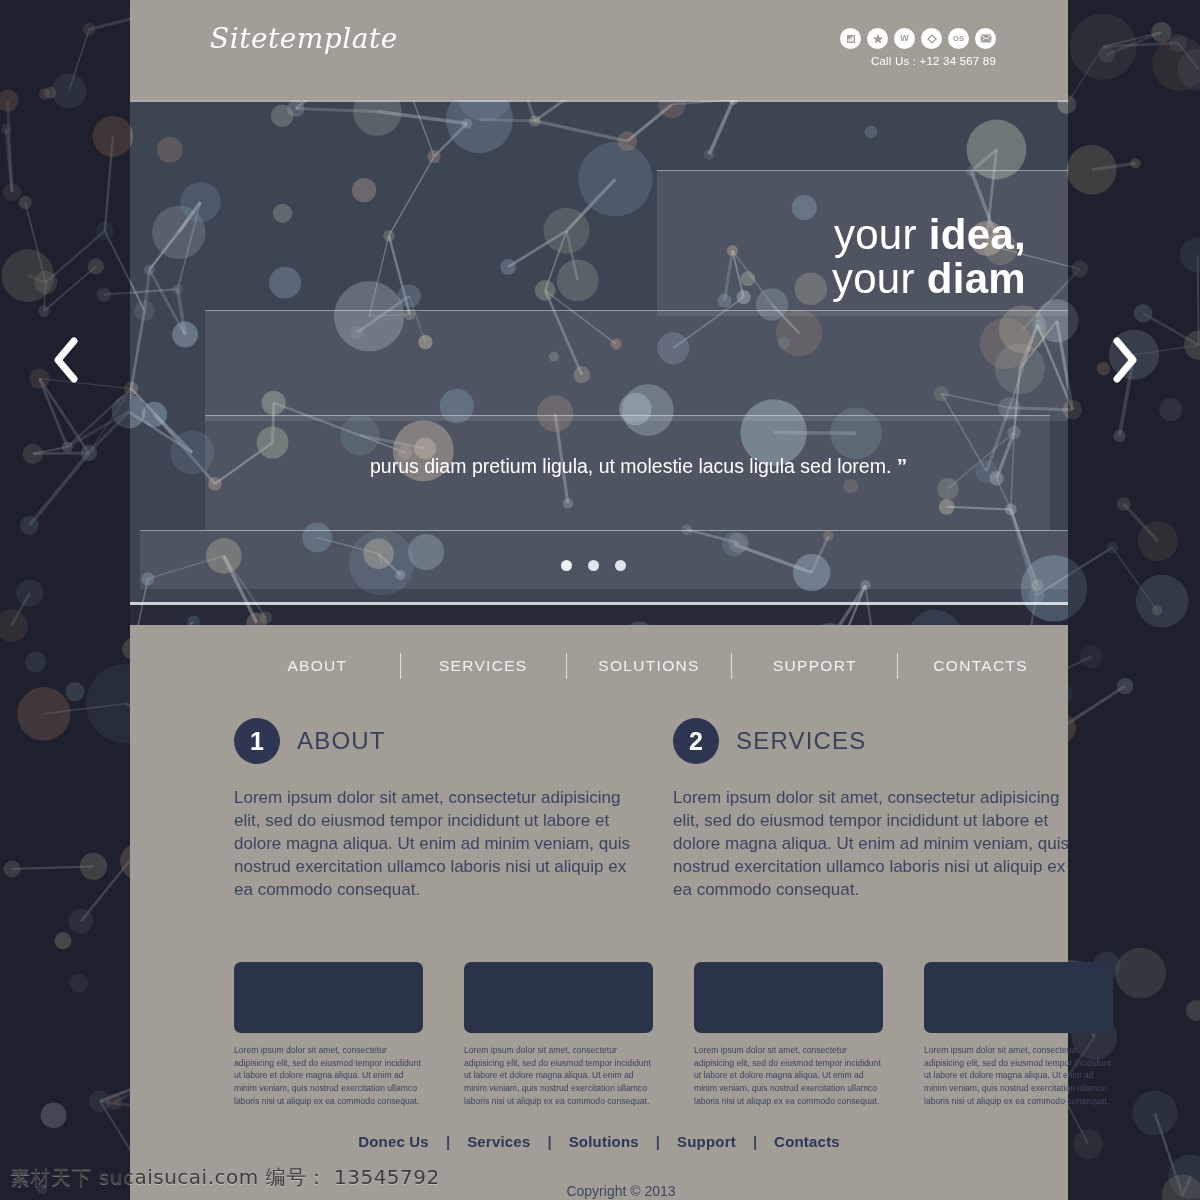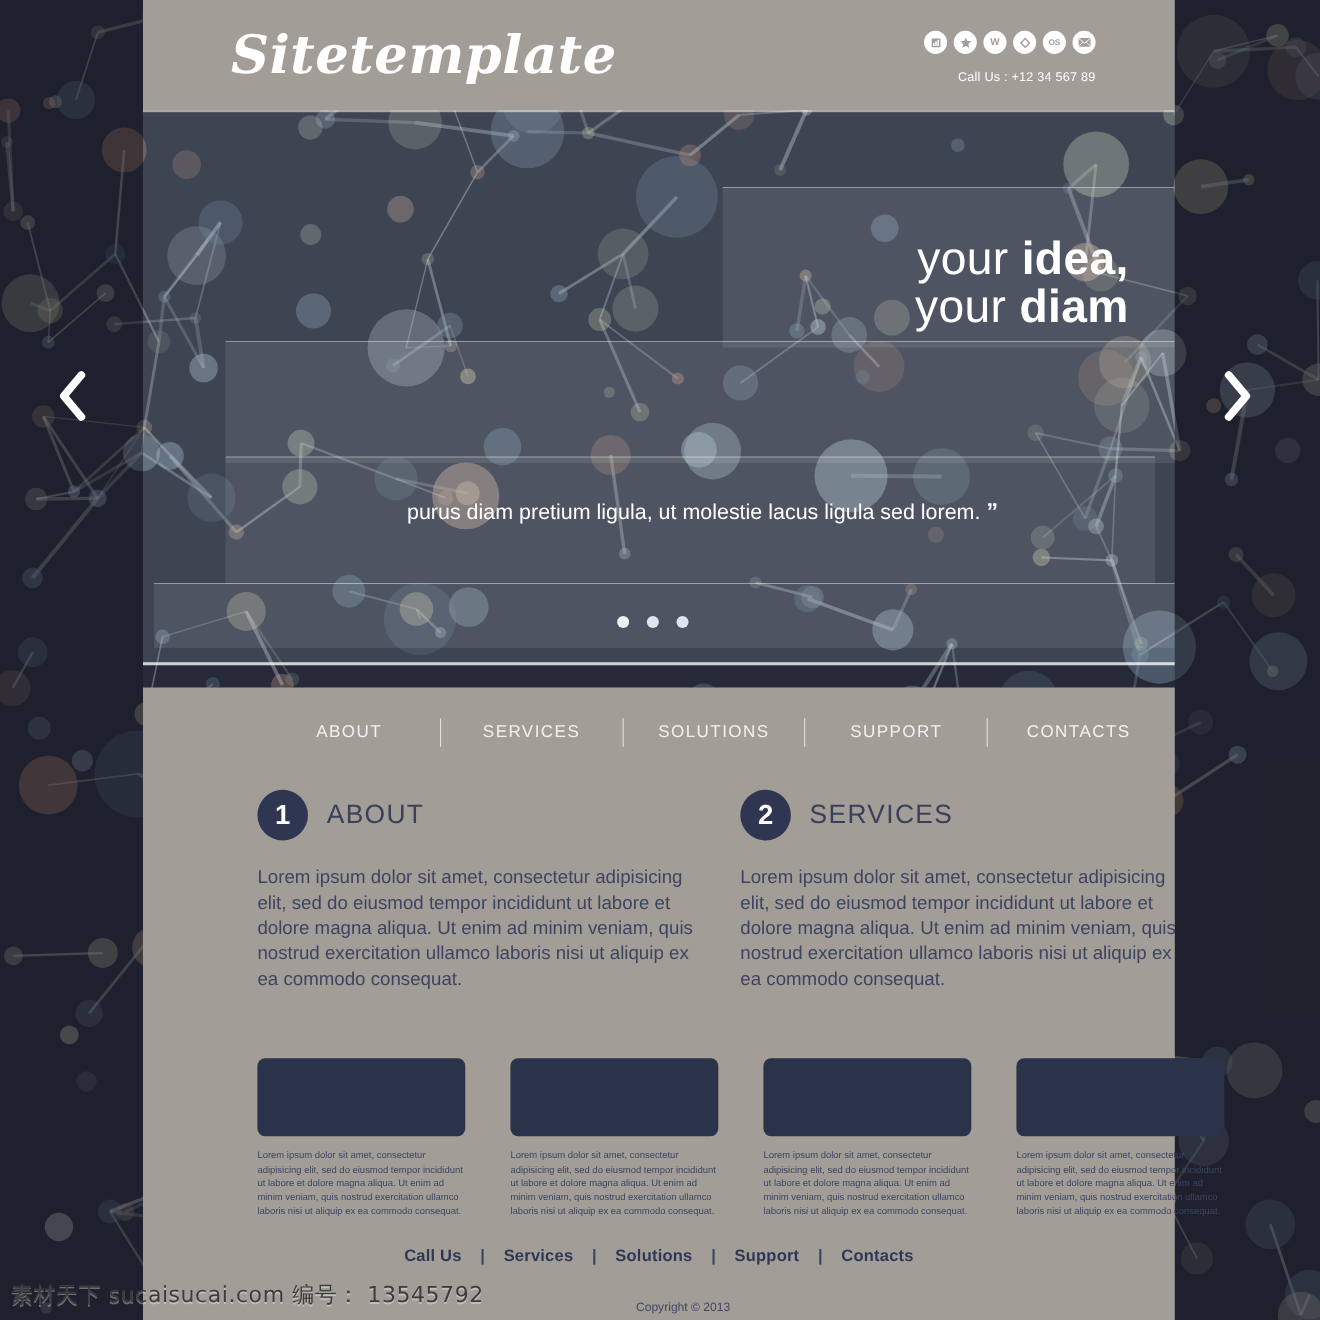--- a/index.html
+++ b/index.html
@@ -21,28 +21,28 @@
   .gutter-veil{position:absolute;top:0;height:1200px;background:rgba(20,22,30,0.42);pointer-events:none;}
   .gutter-veil.left{left:0;width:130px;}
   .gutter-veil.right{left:1068px;width:132px;}
 
   
   .page{position:absolute;left:130px;top:0;width:938px;height:1200px;}
 
   
   .header{position:absolute;left:0;top:0;width:938px;height:100px;background:#a39d98;}
   .logo{position:absolute;left:80px;top:22px;font-family:"DejaVu Serif", serif;
-        font-style:italic;font-weight:700;font-size:48px;color:#ffffff;letter-spacing:.5px;}
+        font-style:italic;font-weight:400;font-size:28px;color:#ffffff;letter-spacing:.5px;}
   .head-right{position:absolute;right:72px;top:28px;text-align:right;}
   .socials{display:flex;gap:6px;justify-content:flex-end;}
   .soc{width:21px;height:21px;border-radius:50%;background:#ffffff;display:flex;
        align-items:center;justify-content:center;color:#a39d98;font-size:9px;font-weight:700;
        line-height:1;cursor:pointer;}
   .soc svg{display:block;}
-  .callus{margin-top:16px;font-size:11.5px;color:#ffffff;letter-spacing:.2px;white-space:nowrap;}
+  .callus{margin-top:6px;font-size:11.5px;color:#ffffff;letter-spacing:.2px;white-space:nowrap;}
 
   
   .hero{position:absolute;left:0;top:100px;width:938px;height:505px;overflow:hidden;}
   .hero .pattern-wrap{position:absolute;left:-130px;top:-100px;width:1200px;height:1200px;}
   .hero-lighten{position:absolute;inset:0;background:rgba(180,200,215,0.17);pointer-events:none;}
   .hero-topline{position:absolute;left:0;top:0;width:938px;height:2px;background:rgba(255,255,255,0.55);}
   .hero-botline{position:absolute;left:0;bottom:0;width:938px;height:3px;background:rgba(255,255,255,0.75);}
 
   .panel{position:absolute;background:rgba(255,255,255,0.09);
          border-top:1px solid rgba(255,255,255,0.40);pointer-events:none;}
@@ -89,21 +89,21 @@
   .card{width:189px;}
   .card-box{width:189px;height:71px;border-radius:7px;background:#2b334b;cursor:pointer;}
   .card-text{margin-top:11px;font-size:8.6px;line-height:1.48;color:#3d4460;}
 
   .footnav{position:absolute;left:0;top:508px;width:938px;display:flex;
            justify-content:center;align-items:center;gap:17px;}
   .footnav a{color:#2f3756;font-size:15px;font-weight:700;text-decoration:none;cursor:pointer;letter-spacing:.2px;}
   .footnav .fsep{color:#3b4364;font-size:15px;font-weight:700;}
 
   .copyright{position:absolute;left:0;top:558px;width:982px;text-align:center;
-             font-size:11px;color:#3f4763;}
+             font-size:14px;color:#3f4763;}
 
   
   .watermark{position:absolute;left:0;bottom:0;width:1200px;height:46px;
              display:flex;align-items:center;pointer-events:none;}
   .wm-text{margin-left:10px;font-family:"DejaVu Sans", sans-serif;font-size:20px;
            color:#3c3c3c;letter-spacing:.5px;white-space:nowrap;
            text-shadow:0 1px 0 rgba(255,255,255,0.35);}
 </style>
 </head>
 <body>
@@ -1475,21 +1475,21 @@
           <div class="card-box"></div>
           <div class="card-text">Lorem ipsum dolor sit amet, consectetur adipisicing elit, sed do eiusmod tempor incididunt ut labore et dolore magna aliqua. Ut enim ad minim veniam, quis nostrud exercitation ullamco laboris nisi ut aliquip ex ea commodo consequat.</div>
         </div>
         <div class="card">
           <div class="card-box"></div>
           <div class="card-text">Lorem ipsum dolor sit amet, consectetur adipisicing elit, sed do eiusmod tempor incididunt ut labore et dolore magna aliqua. Ut enim ad minim veniam, quis nostrud exercitation ullamco laboris nisi ut aliquip ex ea commodo consequat.</div>
         </div>
       </div>
 
       <div class="footnav">
-        <a>Call Us</a>
+        <a>Donec Us</a>
         <span class="fsep">|</span>
         <a>Services</a>
         <span class="fsep">|</span>
         <a>Solutions</a>
         <span class="fsep">|</span>
         <a>Support</a>
         <span class="fsep">|</span>
         <a>Contacts</a>
       </div>
 

